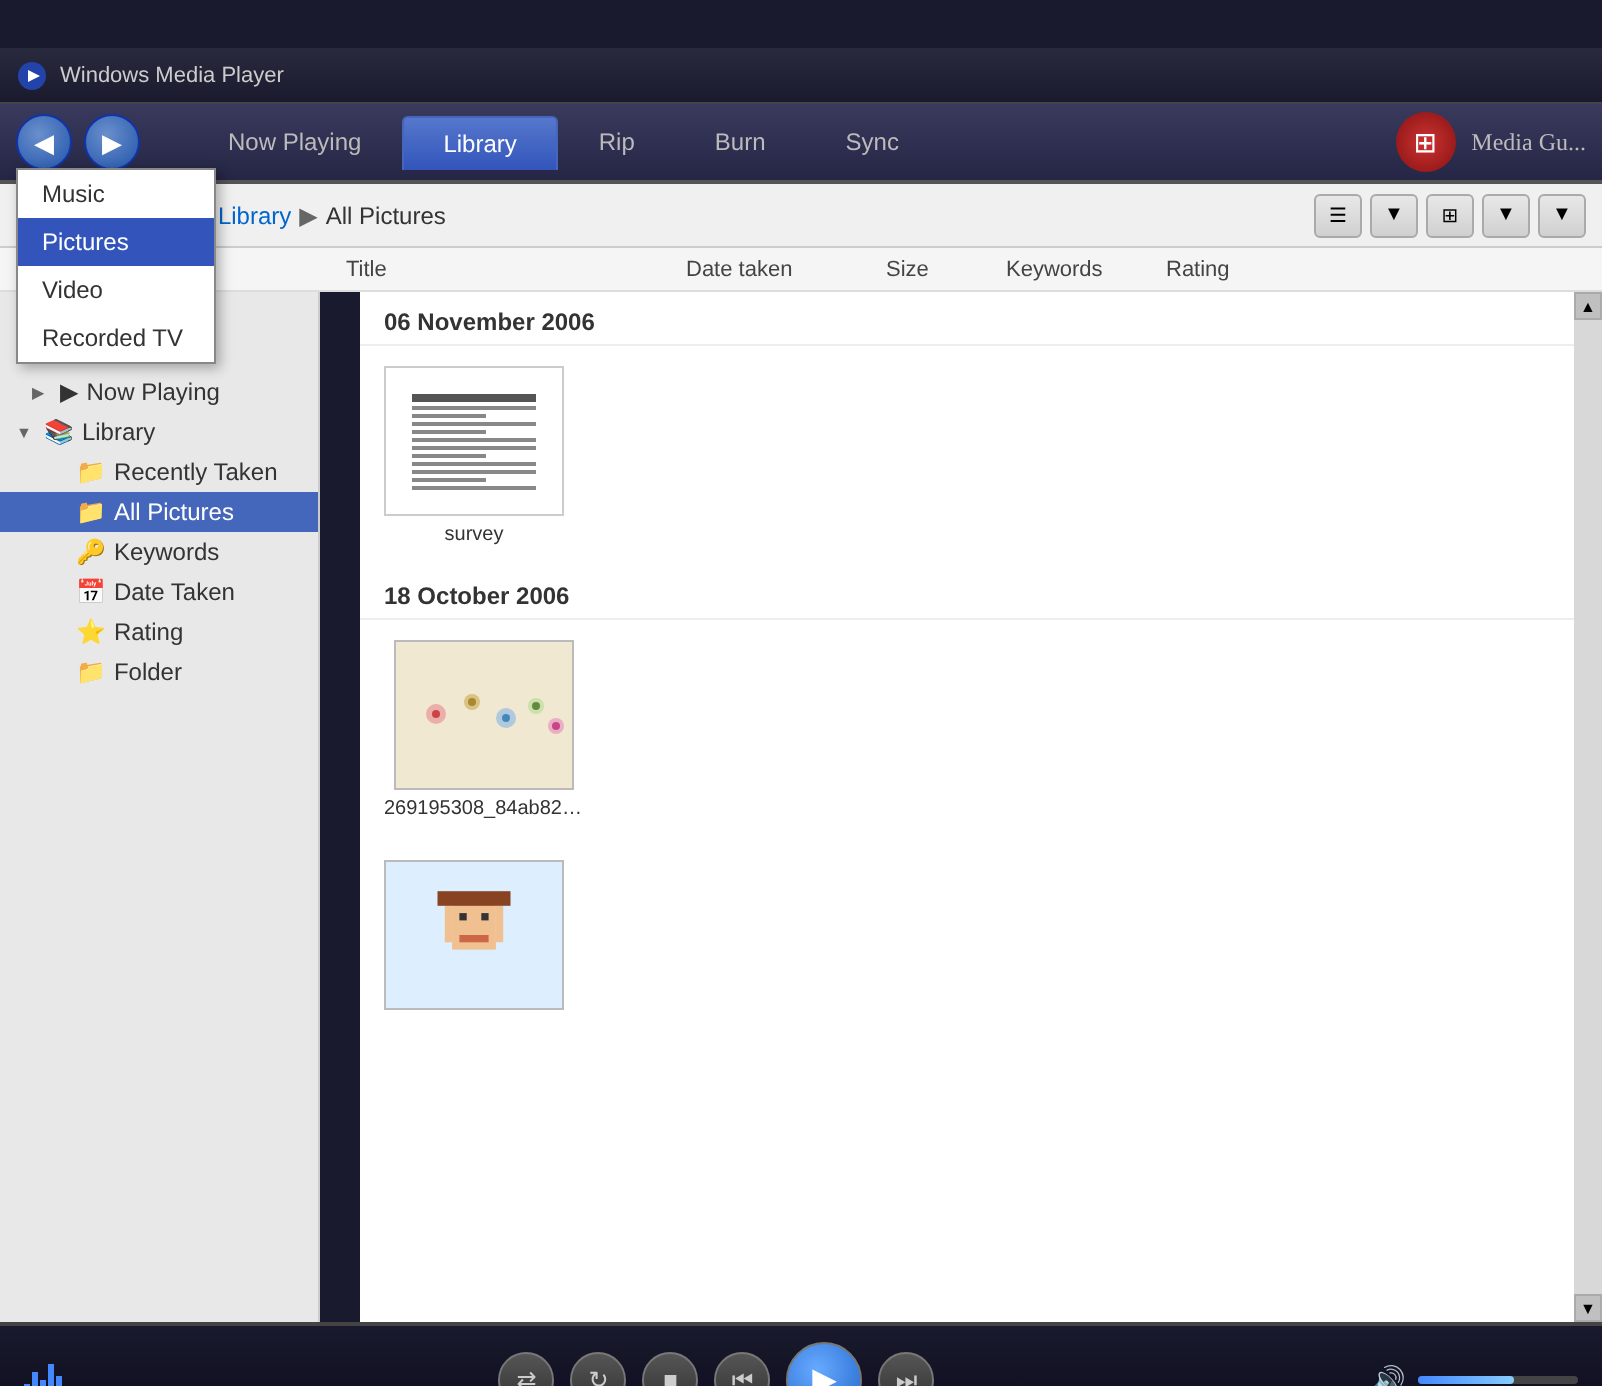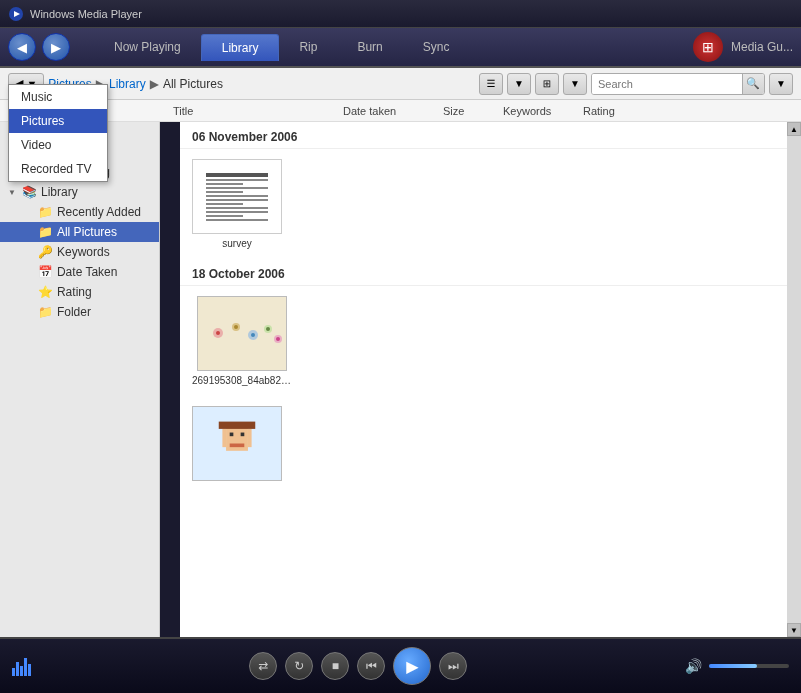--- a/index.html
+++ b/index.html
@@ -5,20 +5,21 @@
     * { margin: 0; padding: 0; box-sizing: border-box; }
     body { width: 801px; height: 693px; background: #1a1a2e; font-family: 'Segoe UI', Tahoma, sans-serif; font-size: 12px; overflow: hidden; user-select: none; }
 
     
     #titlebar {
       height: 28px;
       background: linear-gradient(to bottom, #2a2a3e, #1a1a2e);
       display: flex; align-items: center;
       padding: 0 8px;
       border-bottom: 1px solid #444;
+      margin-top: 24px;
     }
     #titlebar .win-icon { width: 16px; height: 16px; margin-right: 6px; }
     #titlebar .title-text { color: #ccc; font-size: 11px; }
 
     
     #navbar {
       height: 40px;
       background: linear-gradient(to bottom, #3a3a5e, #252545);
       display: flex; align-items: center;
       padding: 0 8px;
@@ -47,21 +48,21 @@
       border-bottom: none;
     }
     .nav-right { display: flex; align-items: center; gap: 8px; margin-left: auto; }
     .win-logo {
       width: 30px; height: 30px;
       background: radial-gradient(circle, #cc3333, #881111);
       border-radius: 50%;
       display: flex; align-items: center; justify-content: center;
       color: white; font-size: 14px;
     }
-    .media-guide-btn { color: #bbb; font-size: 12px; cursor: pointer; }
+    .media-guide-btn { color: #bbb; font-size: 12px; cursor: pointer; font-family: Liberation Serif, serif; }
 
     
     #toolbar {
       height: 32px;
       background: #f0f0f0;
       display: flex; align-items: center;
       padding: 0 8px;
       gap: 4px;
       border-bottom: 1px solid #ccc;
     }
@@ -310,24 +311,20 @@
     <span class="breadcrumb-sep">▶</span>
     <span class="breadcrumb-link">Library</span>
     <span class="breadcrumb-sep">▶</span>
     <span>All Pictures</span>
   </div>
   <div class="toolbar-right">
     <div class="view-btn">☰</div>
     <div class="view-btn">▼</div>
     <div class="view-btn">⊞</div>
     <div class="view-btn">▼</div>
-    <div class="search-box">
-      <input type="text" value="" placeholder="Search" style="">
-      <div class="search-icon-btn">🔍</div>
-    </div>
     <div class="view-btn">▼</div>
   </div>
 </div>
 
 <div id="col-headers">
   <div class="col-header">Title</div>
   <div class="col-header">Date taken</div>
   <div class="col-header">Size</div>
   <div class="col-header">Keywords</div>
   <div class="col-header">Rating</div>
@@ -352,21 +349,21 @@
       <span>Now Playing</span>
     </div>
     <div class="sidebar-item" style="padding-left:8px;">
       <span class="expand-icon">▼</span>
       <span class="item-icon">📚</span>
       <span>Library</span>
     </div>
     <div class="sidebar-item" style="padding-left:24px;">
       <span class="expand-icon"></span>
       <span class="item-icon">📁</span>
-      <span>Recently Added</span>
+      <span>Recently Taken</span>
     </div>
     <div class="sidebar-item selected" style="padding-left:24px;">
       <span class="expand-icon"></span>
       <span class="item-icon">📁</span>
       <span>All Pictures</span>
     </div>
     <div class="sidebar-item" style="padding-left:24px;">
       <span class="expand-icon"></span>
       <span class="item-icon">🔑</span>
       <span>Keywords</span>

